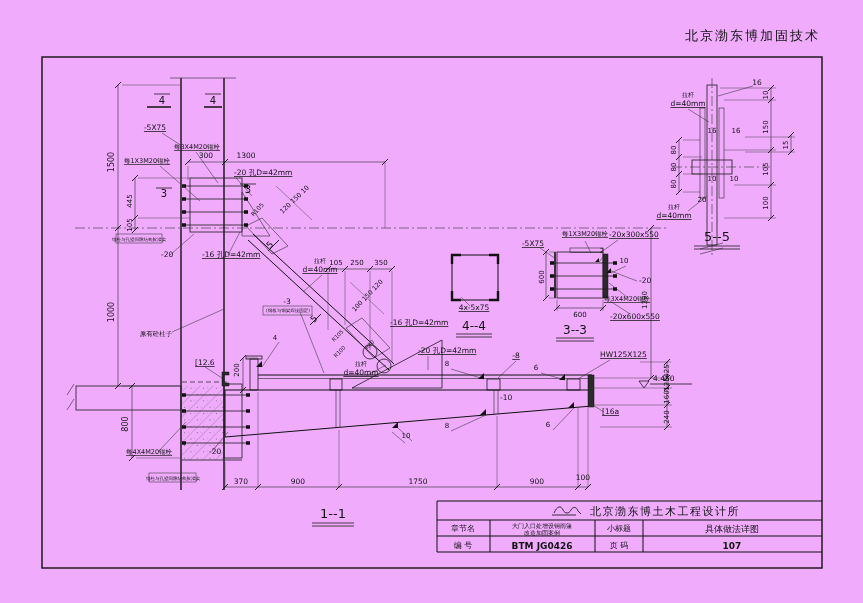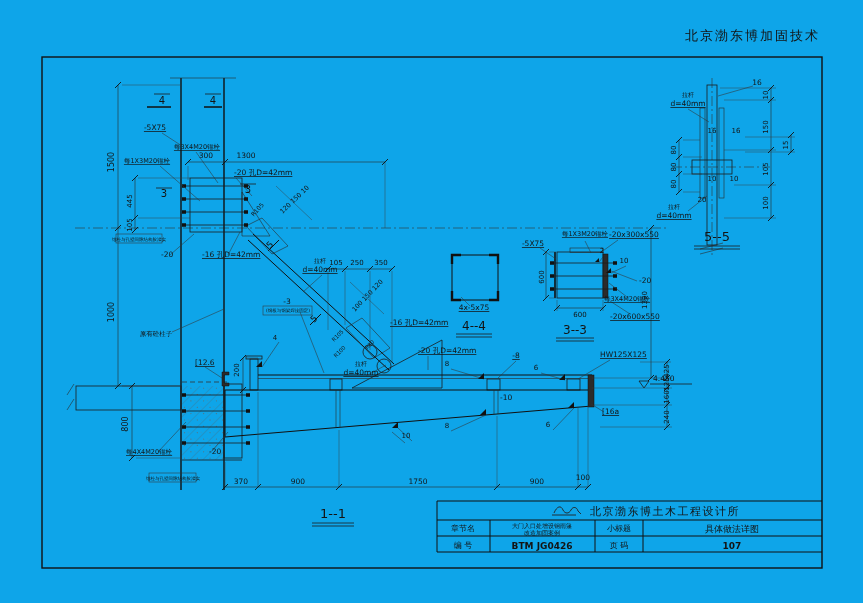--- a/index.html
+++ b/index.html
@@ -1,16 +1,16 @@
 <!DOCTYPE html>
 <html><head>
 <meta charset="utf-8">
 <style>
   html,body{margin:0;padding:0;background:#fff;}
-  .page{position:relative;width:863px;height:603px;background:#0ea5e9;overflow:hidden;}
+  .page{position:relative;width:863px;height:603px;background:#f0abfc;overflow:hidden;}
   svg{display:block;}
   text{fill:#141414;font-family:"DejaVu Sans","Liberation Sans",sans-serif;}
   .serif{font-family:"DejaVu Serif","Liberation Serif",serif;}
   .ln14{stroke:#111;stroke-width:1.4;fill:none}
   .ln1{stroke:#111;stroke-width:1;fill:none}
   .ln08{stroke:#1c1c1c;stroke-width:.8;fill:none}
   .ln06{stroke:#2a2a2a;stroke-width:.6;fill:none}
   .ln05{stroke:#333;stroke-width:.55;fill:none}
   .ln04{stroke:#3a3a3a;stroke-width:.45;fill:none}
   .tk{stroke:#111;stroke-width:.9;fill:none}

